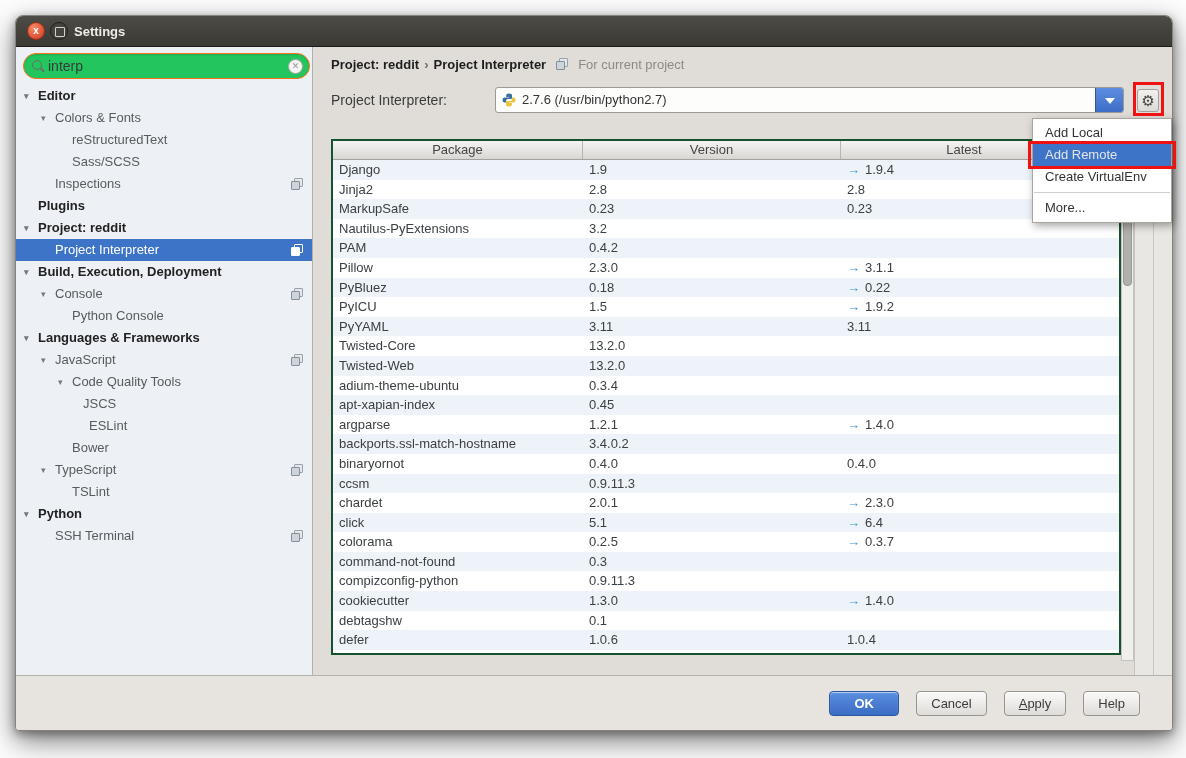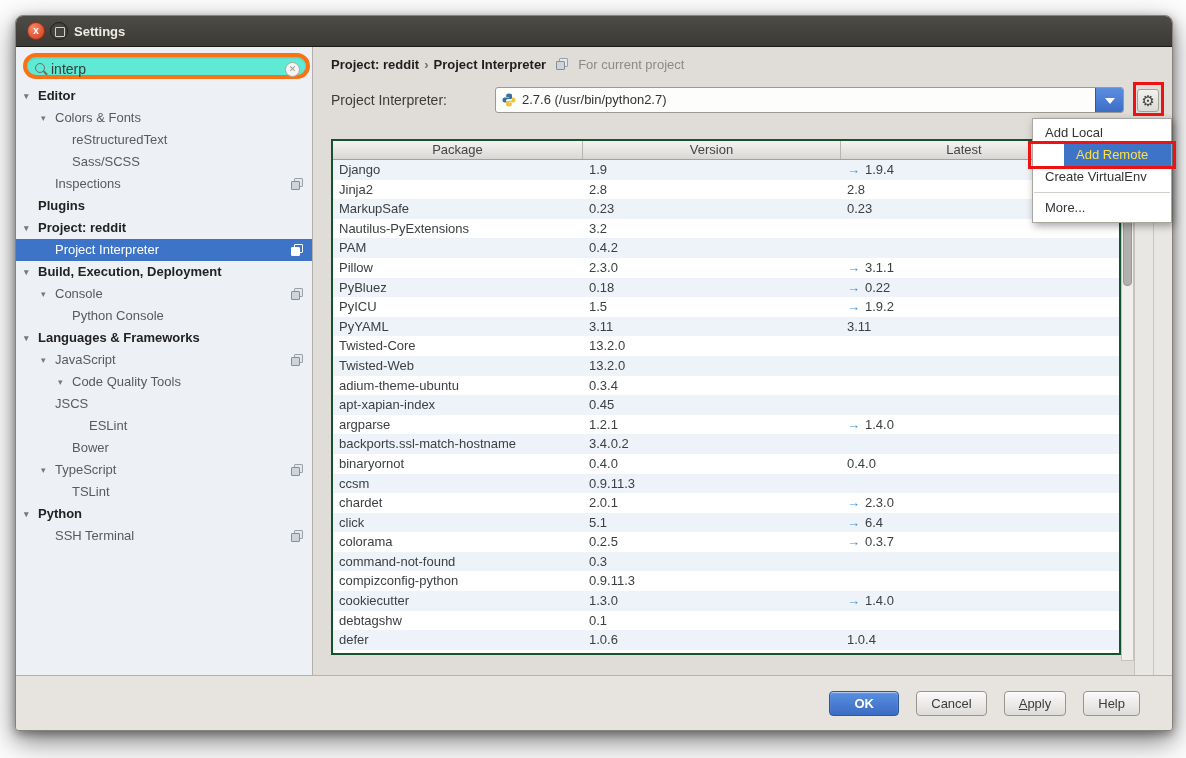--- a/index.html
+++ b/index.html
@@ -20,22 +20,22 @@
                color:#fff; font-size:10px; font-weight:bold; text-align:center; line-height:16px; }
   .max-btn { left:34px; background:#46443f; border:1px solid #211f1b; }
   .max-btn::after { content:""; position:absolute; left:4px; top:4px; width:8px; height:8px; border:1px solid #d4d0c7; border-radius:1px; }
   .tb-title { position:absolute; left:58px; top:0; height:31px; line-height:31px; color:#f0ece4; font-size:13px; font-weight:bold; }
 
   
   .body { position:absolute; left:0; top:31px; right:0; bottom:55px; overflow:hidden; }
 
   
   .sidebar { position:absolute; left:0; top:0; bottom:0; width:297px; background:#edf0f4; border-right:1px solid #b3b0ab; }
-  .searchbox { position:absolute; left:7px; top:6px; width:287px; height:26px; background:#5eead4;
-               border:4px solid #f97316; border-radius:13px; box-shadow:inset 0 1px 2px rgba(0,0,0,.12); }
+  .searchbox { position:absolute; left:7px; top:6px; width:287px; height:26px; background:#22c55e;
+               border:1px solid #f97316; border-radius:13px; box-shadow:inset 0 1px 2px rgba(0,0,0,.12); }
   .mag { position:absolute; left:8px; top:6px; width:13px; height:13px; }
   .mag::before { content:""; position:absolute; left:0; top:0; width:8px; height:8px; border:1.5px solid #6f6c67; border-radius:50%; }
   .mag::after { content:""; position:absolute; left:8px; top:9px; width:5px; height:1.5px; background:#6f6c67; transform:rotate(45deg); }
   .searchbox input { position:absolute; left:24px; top:1px; width:240px; height:22px; border:none; outline:none;
                      font-family:"Liberation Sans", sans-serif; font-size:14px; color:#3a3a3a; background:transparent; }
   .clear-btn { position:absolute; right:6px; top:5px; width:15px; height:15px; border:1px solid #a9a6a0; border-radius:50%;
                color:#97948e; font-size:9px; line-height:13px; text-align:center; background:#f6f5f3; }
 
   .tree { position:absolute; left:0; top:38px; right:0; }
   .tree-row { position:relative; height:22px; line-height:22px; font-size:13px; color:#585b5e; display:flex; align-items:center; white-space:nowrap; }
@@ -98,21 +98,21 @@
   .btn { height:25px; min-width:54px; padding:0 14px; font-family:"Liberation Sans", sans-serif; font-size:13px; color:#3b3b3b;
          background:linear-gradient(#fbfafa,#dedcd8); border:1px solid #98948e; border-radius:4px;
          box-shadow:0 1px 1px rgba(255,255,255,.6) inset; }
   .btn.primary { background:linear-gradient(#5b8fe0,#3a6cc4); border-color:#2f579b; color:#fff; font-weight:bold; min-width:70px; }
   .btn u { text-decoration:underline; }
 
   
   .menu { position:absolute; left:1016px; top:102px; width:140px; background:#fff; border:1px solid #a9a6a0;
           box-shadow:2px 3px 8px rgba(0,0,0,.35); padding:3px 0; z-index:30; }
   .menu-item { height:22px; line-height:22px; font-size:13px; color:#333; padding-left:12px; white-space:nowrap; }
-  .menu-item.selected { background:#3e74c8; color:#fde047;margin-left:31px; }
+  .menu-item.selected { background:#3e74c8; color:#e5e5e5; }
   .menu-sep { height:1px; background:#d2cfcb; margin:4px 1px; }
 
   
   .anno { position:absolute; border:3px solid #ee1212; z-index:40; pointer-events:none; }
   .anno-gear { left:1117px; top:66px; width:31px; height:34px; }
   .anno-remote { left:1012px; top:125px; width:148px; height:28px; }
 </style>
 </head>
 <body>
 
@@ -201,21 +201,21 @@
               <span class="tw-arrow">▾</span>
               <span>JavaScript</span>
               <span class="tw-spacer"></span>
               <span class="shared-icon"></span>
             </div>
             <div class="tree-row" style="padding-left: 42px;">
               <span class="tw-arrow">▾</span>
               <span>Code Quality Tools</span>
               <span class="tw-spacer"></span>
             </div>
-            <div class="tree-row" style="padding-left: 25px;">
+            <div class="tree-row" style="padding-left: 53px;">
               <span class="tw-arrow"></span>
               <span>JSCS</span>
               <span class="tw-spacer"></span>
             </div>
             <div class="tree-row" style="padding-left: 59px;">
               <span class="tw-arrow"></span>
               <span>ESLint</span>
               <span class="tw-spacer"></span>
             </div>
             <div class="tree-row" style="padding-left: 42px;">

